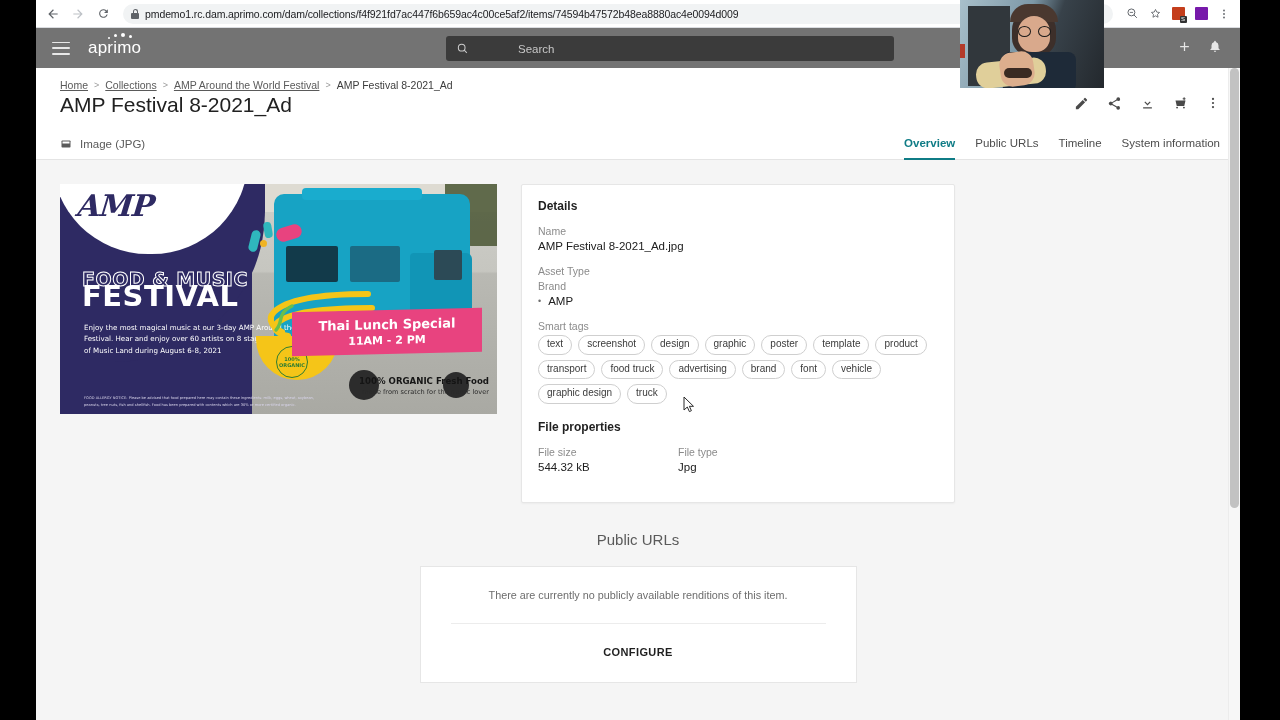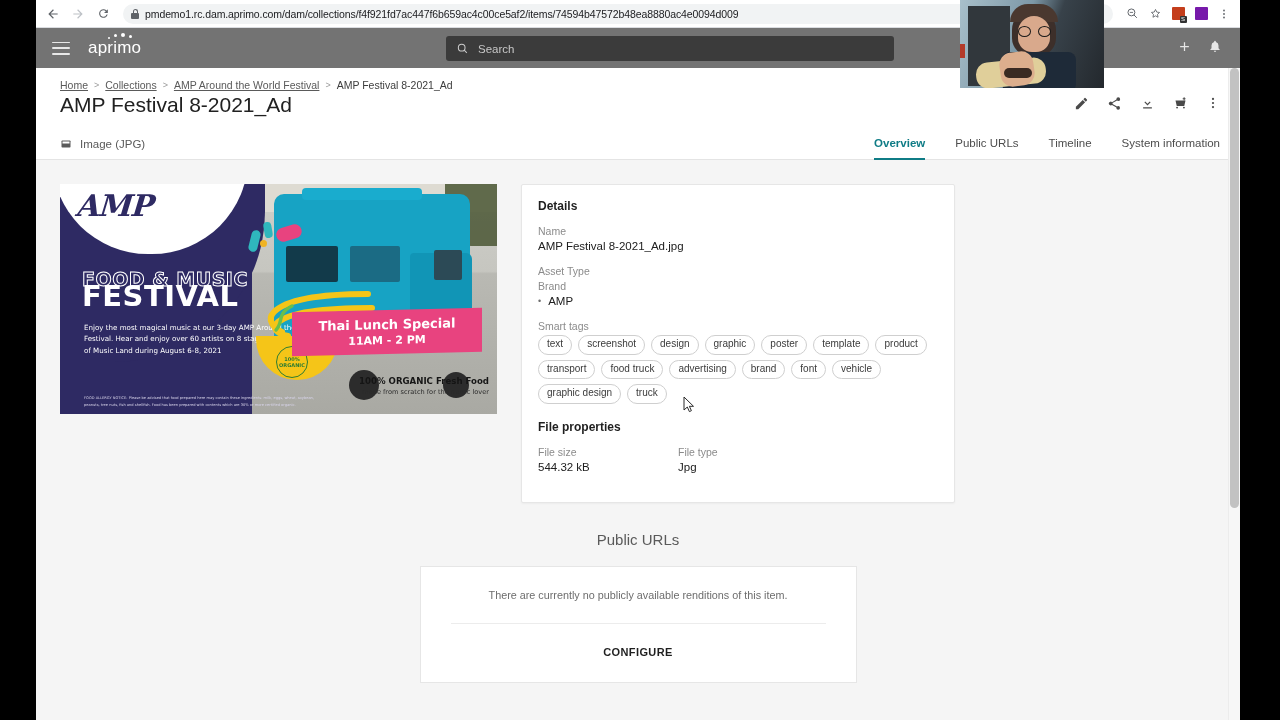--- a/index.html
+++ b/index.html
@@ -55,42 +55,42 @@
   .hamburger span { display:block; height:1.6px; background:#e8e8e8; border-radius:1px;}
   .brand { position: relative; color: #fff; font-size: 17px; letter-spacing: .2px; }
   .brand .dots { position:absolute; top:-5px; left: 20px; width: 26px; height: 7px; }
   .brand .dots i { position:absolute; background:#fff; border-radius:50%; display:block;}
   .brand .dots i:nth-child(1){ width:2px;height:2px; left:0; top:4px;}
   .brand .dots i:nth-child(2){ width:3px;height:3px; left:6px; top:1px;}
   .brand .dots i:nth-child(3){ width:4px;height:4px; left:13px; top:0;}
   .brand .dots i:nth-child(4){ width:3px;height:3px; left:21px; top:2px;}
   .app-search {
     position: absolute; left: 410px; top: 8px; width: 448px; height: 25px;
-    background: #3b3b3b; border-radius: 3px; display:flex; align-items:center; padding: 0 10px;
+    background: #3b3b3b; border-radius: 3px; display:flex; align-items:center; padding: 0 10px; gap: 40px;
   }
   .app-search .ph { font-size: 11.5px; color: #c7c7c7; margin-left: 9px; }
   .header-right { position:absolute; right: 18px; top:0; height:40px; display:flex; align-items:center; gap: 16px;}
   .hdr-ic { color:#e6e6e6; }
 
   
   .page { position: relative; background: #fff; height: 680px; overflow: hidden;}
   .crumbs { padding: 11px 0 0 24px; font-size: 10.5px; color: #5a5a5a; display:flex; align-items:center; gap:6px;}
   .crumbs a { color:#5a5a5a; text-decoration: underline; }
   .crumbs .sep { color:#9a9a9a; font-size: 9px;}
   .crumbs .current { text-decoration: none; color:#3d3d3d;}
   .title-row { display:flex; align-items:center; padding: 2px 20px 0 24px;}
   .page-title { font-size: 21px; color:#212121; font-weight: 400; flex:1;}
   .title-actions { display:flex; align-items:center; gap: 18px; color:#4a4a4a;}
 
   .subbar {
     margin-top: 12px; height: 31px; border-bottom: 1px solid #e4e4e4;
     display: flex; align-items: center; padding: 0 20px 0 24px;
   }
   .asset-type { display:flex; align-items:center; gap: 8px; font-size: 11.5px; color:#5a5a5a;}
-  .tabs { margin-left: auto; display:flex; align-items: flex-end; gap: 30px; height:31px;}
+  .tabs { margin-left: auto; display:flex; align-items: flex-end; gap: 20px; height:31px;}
   .tab { font-size: 11.5px; color:#4d4d4d; padding-bottom: 8px; border-bottom: 2px solid transparent; line-height:1;}
   .tab.active { color:#0f7c86; border-bottom-color:#0f7c86; font-weight: 600;}
 
   .content { position:relative; background:#f5f5f5; height: 600px; }
 
   
   .overview { display:flex; padding: 24px 24px 0 24px; gap: 24px;}
   .preview-wrap { width: 437px; display:flex; justify-content:center; }
   .poster {
     width: 437px; height: 230px; position: relative; overflow: hidden;

